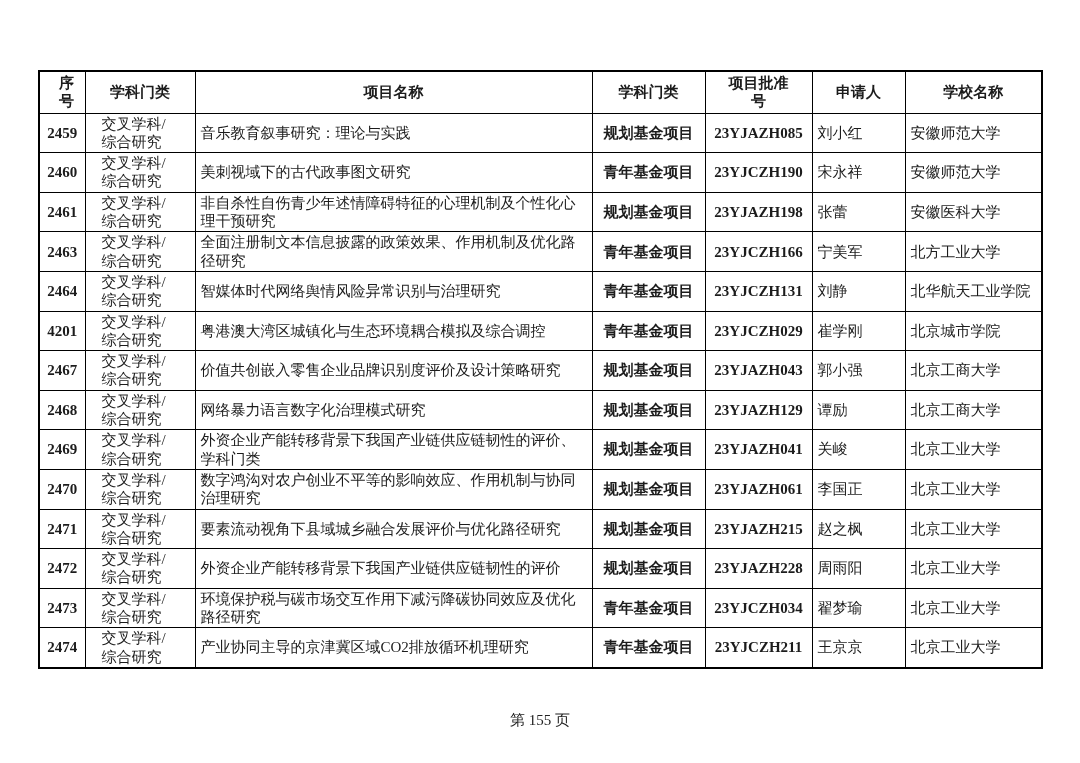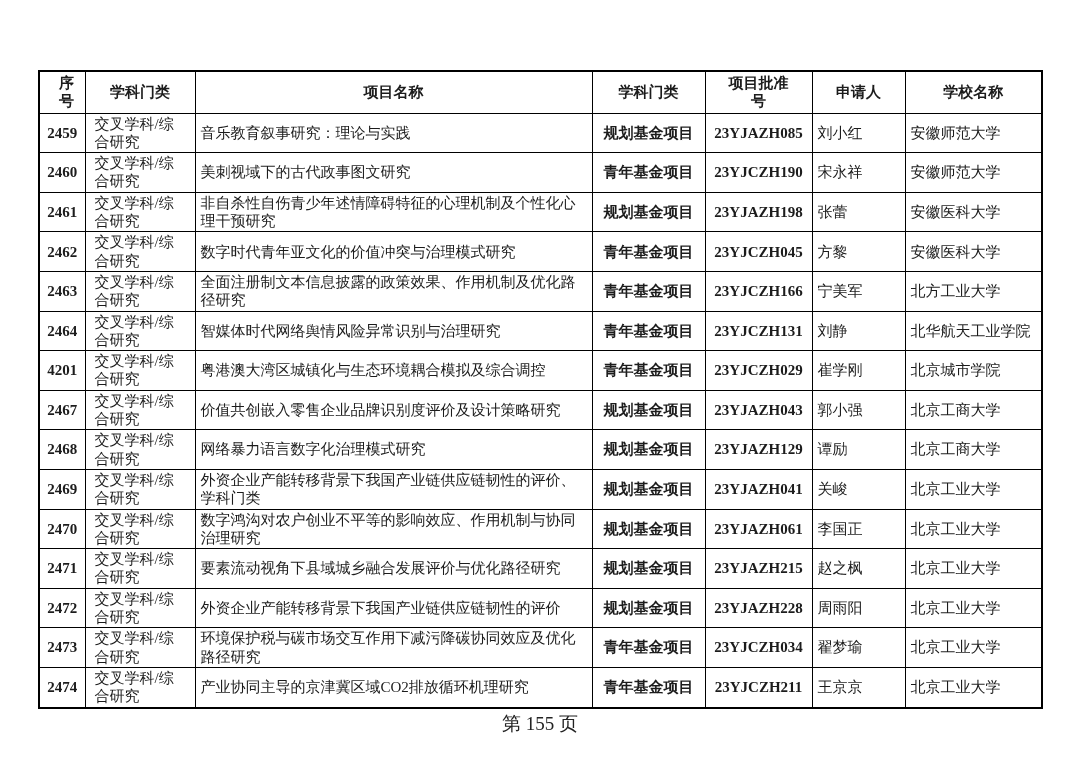--- a/index.html
+++ b/index.html
@@ -24,24 +24,24 @@
     word-break:break-word;
     overflow:hidden;
   }
   .grid thead tr{height:33px;}
   .grid thead th{
     font-weight:bold;text-align:center;padding:2px 19px;
   }
   .grid tbody tr{height:36px;}
   td.center{text-align:center;font-weight:bold;}
   td.left{text-align:left;}
-  td.cat{padding:1px 9px;}
+  td.cat{padding:1px 16px;}
   .page-num{
     position:absolute;left:0;top:711px;width:1080px;
-    text-align:center;font-size:19px;color:#222;
+    text-align:center;font-size:15px;color:#222;
   }
 </style>
 </head>
 <body>
 
 <div class="sheet">
 
   <table class="grid">
     <colgroup>
       <col style="width:46px">
@@ -85,29 +85,20 @@
         <tr>
           <td class="center">2461</td>
           <td class="left cat">交叉学科/综合研究</td>
           <td class="left">非自杀性自伤青少年述情障碍特征的心理机制及个性化心理干预研究</td>
           <td class="center">规划基金项目</td>
           <td class="center">23YJAZH198</td>
           <td class="left">张蕾</td>
           <td class="left">安徽医科大学</td>
         </tr>
         <tr>
-          <td class="center">2462</td>
-          <td class="left cat">交叉学科/综合研究</td>
-          <td class="left">数字时代青年亚文化的价值冲突与治理模式研究</td>
-          <td class="center">青年基金项目</td>
-          <td class="center">23YJCZH045</td>
-          <td class="left">方黎</td>
-          <td class="left">安徽医科大学</td>
-        </tr>
-        <tr>
           <td class="center">2463</td>
           <td class="left cat">交叉学科/综合研究</td>
           <td class="left">全面注册制文本信息披露的政策效果、作用机制及优化路径研究</td>
           <td class="center">青年基金项目</td>
           <td class="center">23YJCZH166</td>
           <td class="left">宁美军</td>
           <td class="left">北方工业大学</td>
         </tr>
         <tr>
           <td class="center">2464</td>

